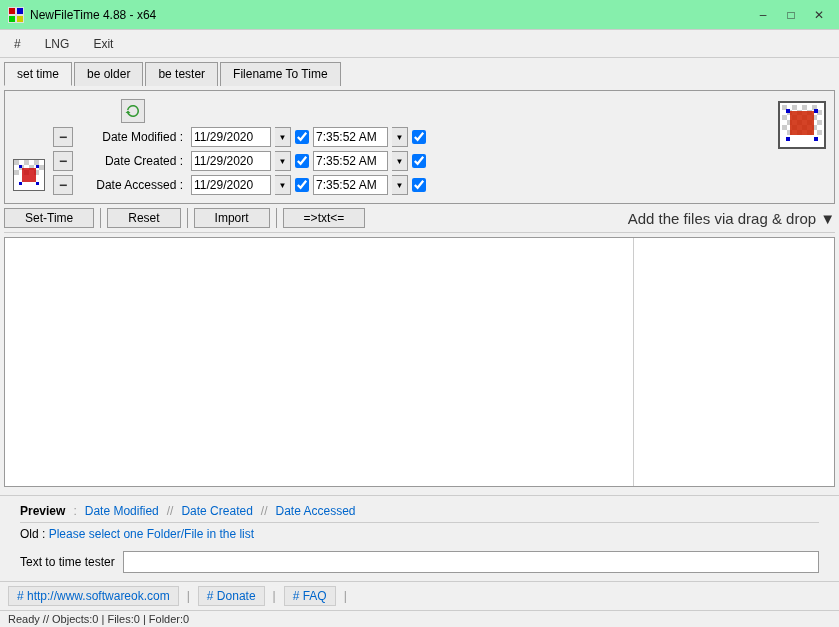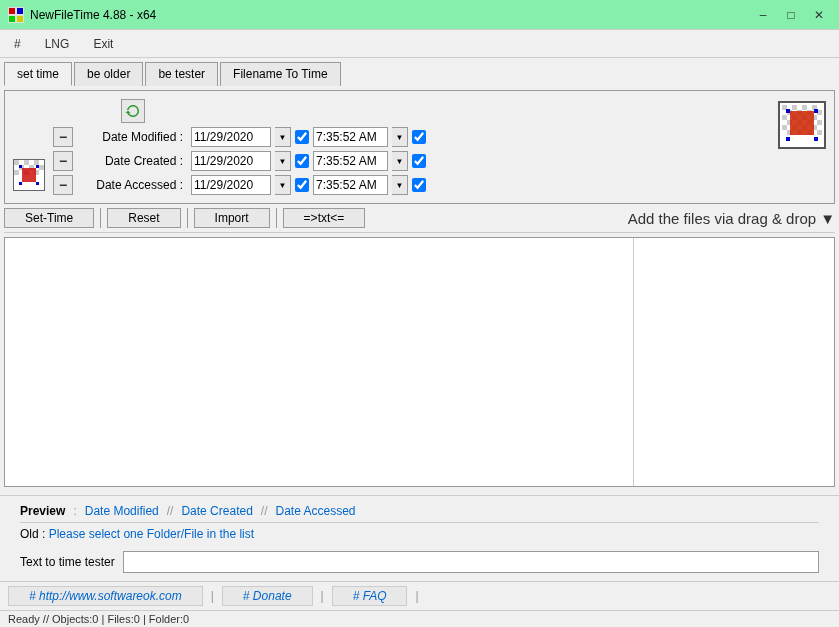--- a/index.html
+++ b/index.html
@@ -283,24 +283,23 @@
       align-items: center;
       padding: 4px 8px;
       border-top: 1px solid #ccc;
       background: #f0f0f0;
       gap: 8px;
       font-size: 12px;
     }
     .bottom-link {
       color: #0066cc;
       cursor: pointer;
-      padding: 2px 20px;
+      padding: 2px 8px;
       border: 1px solid #ccc;
       background: #e8e8e8;
-      font-style: italic;
     }
     .bottom-separator { color: #999; }
 
     
     .status-bar {
       background: #f0f0f0;
       padding: 2px 8px;
       font-size: 11px;
       color: #333;
       border-top: 1px solid #ccc;

